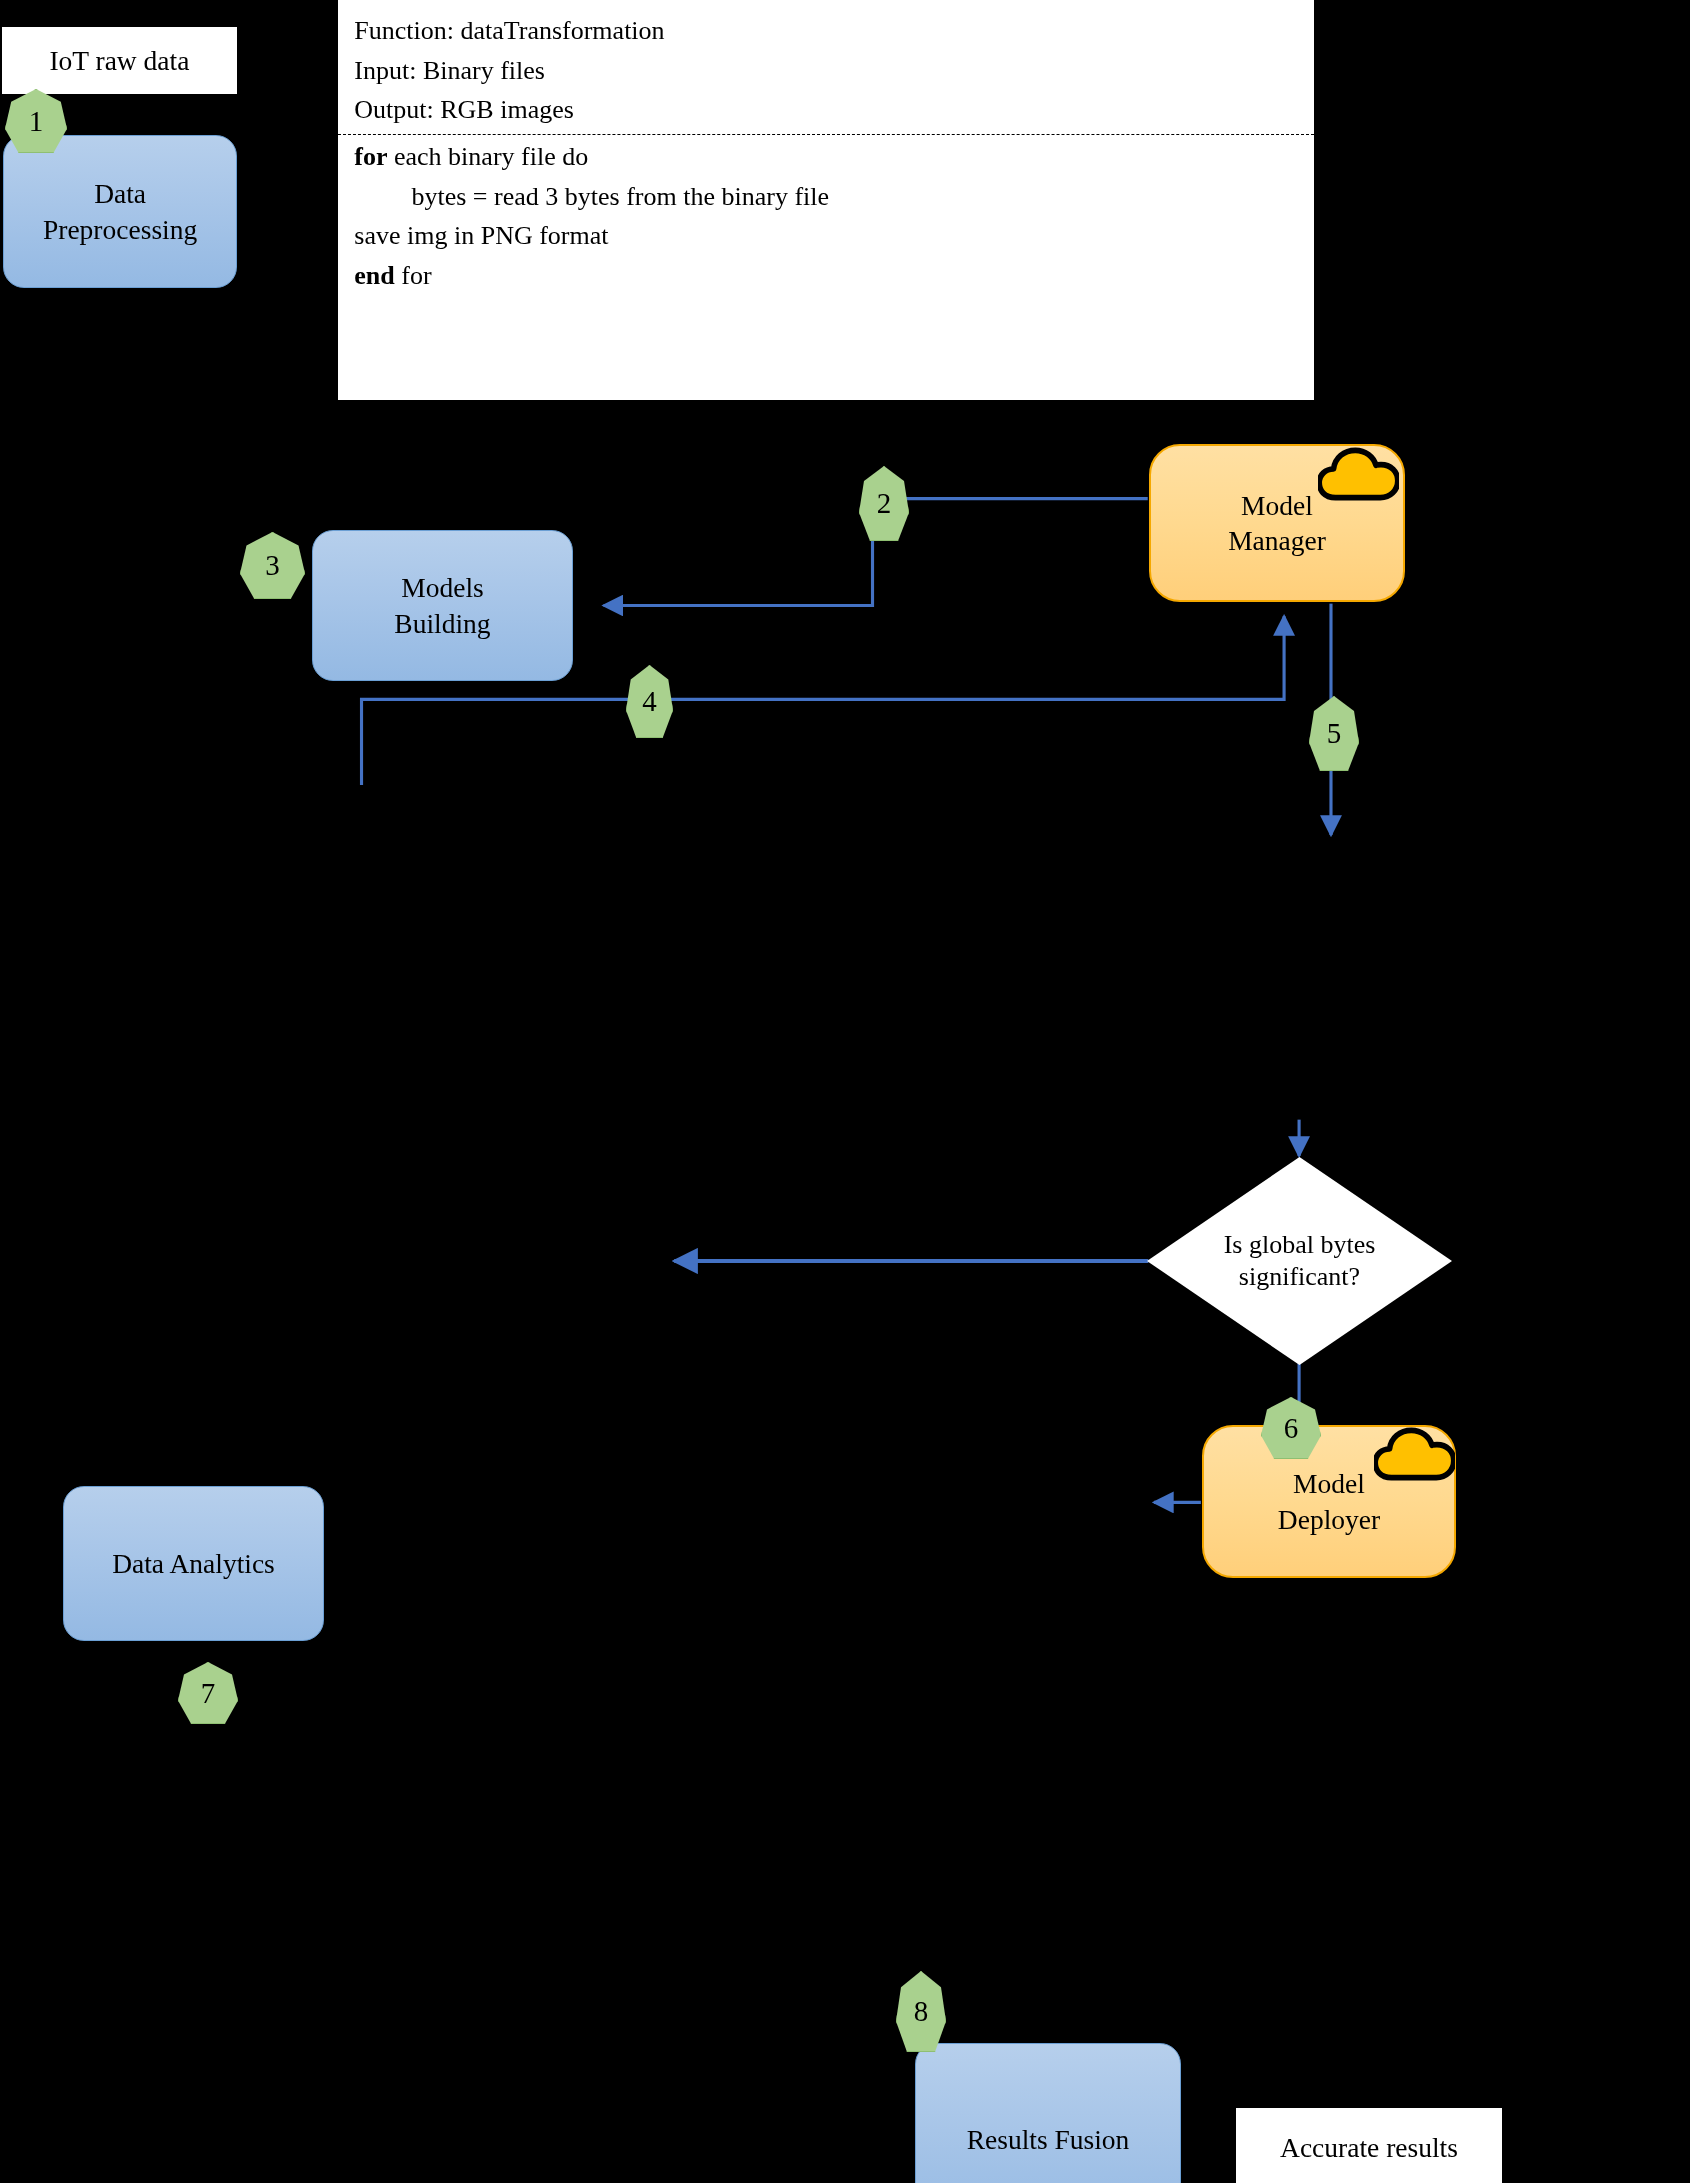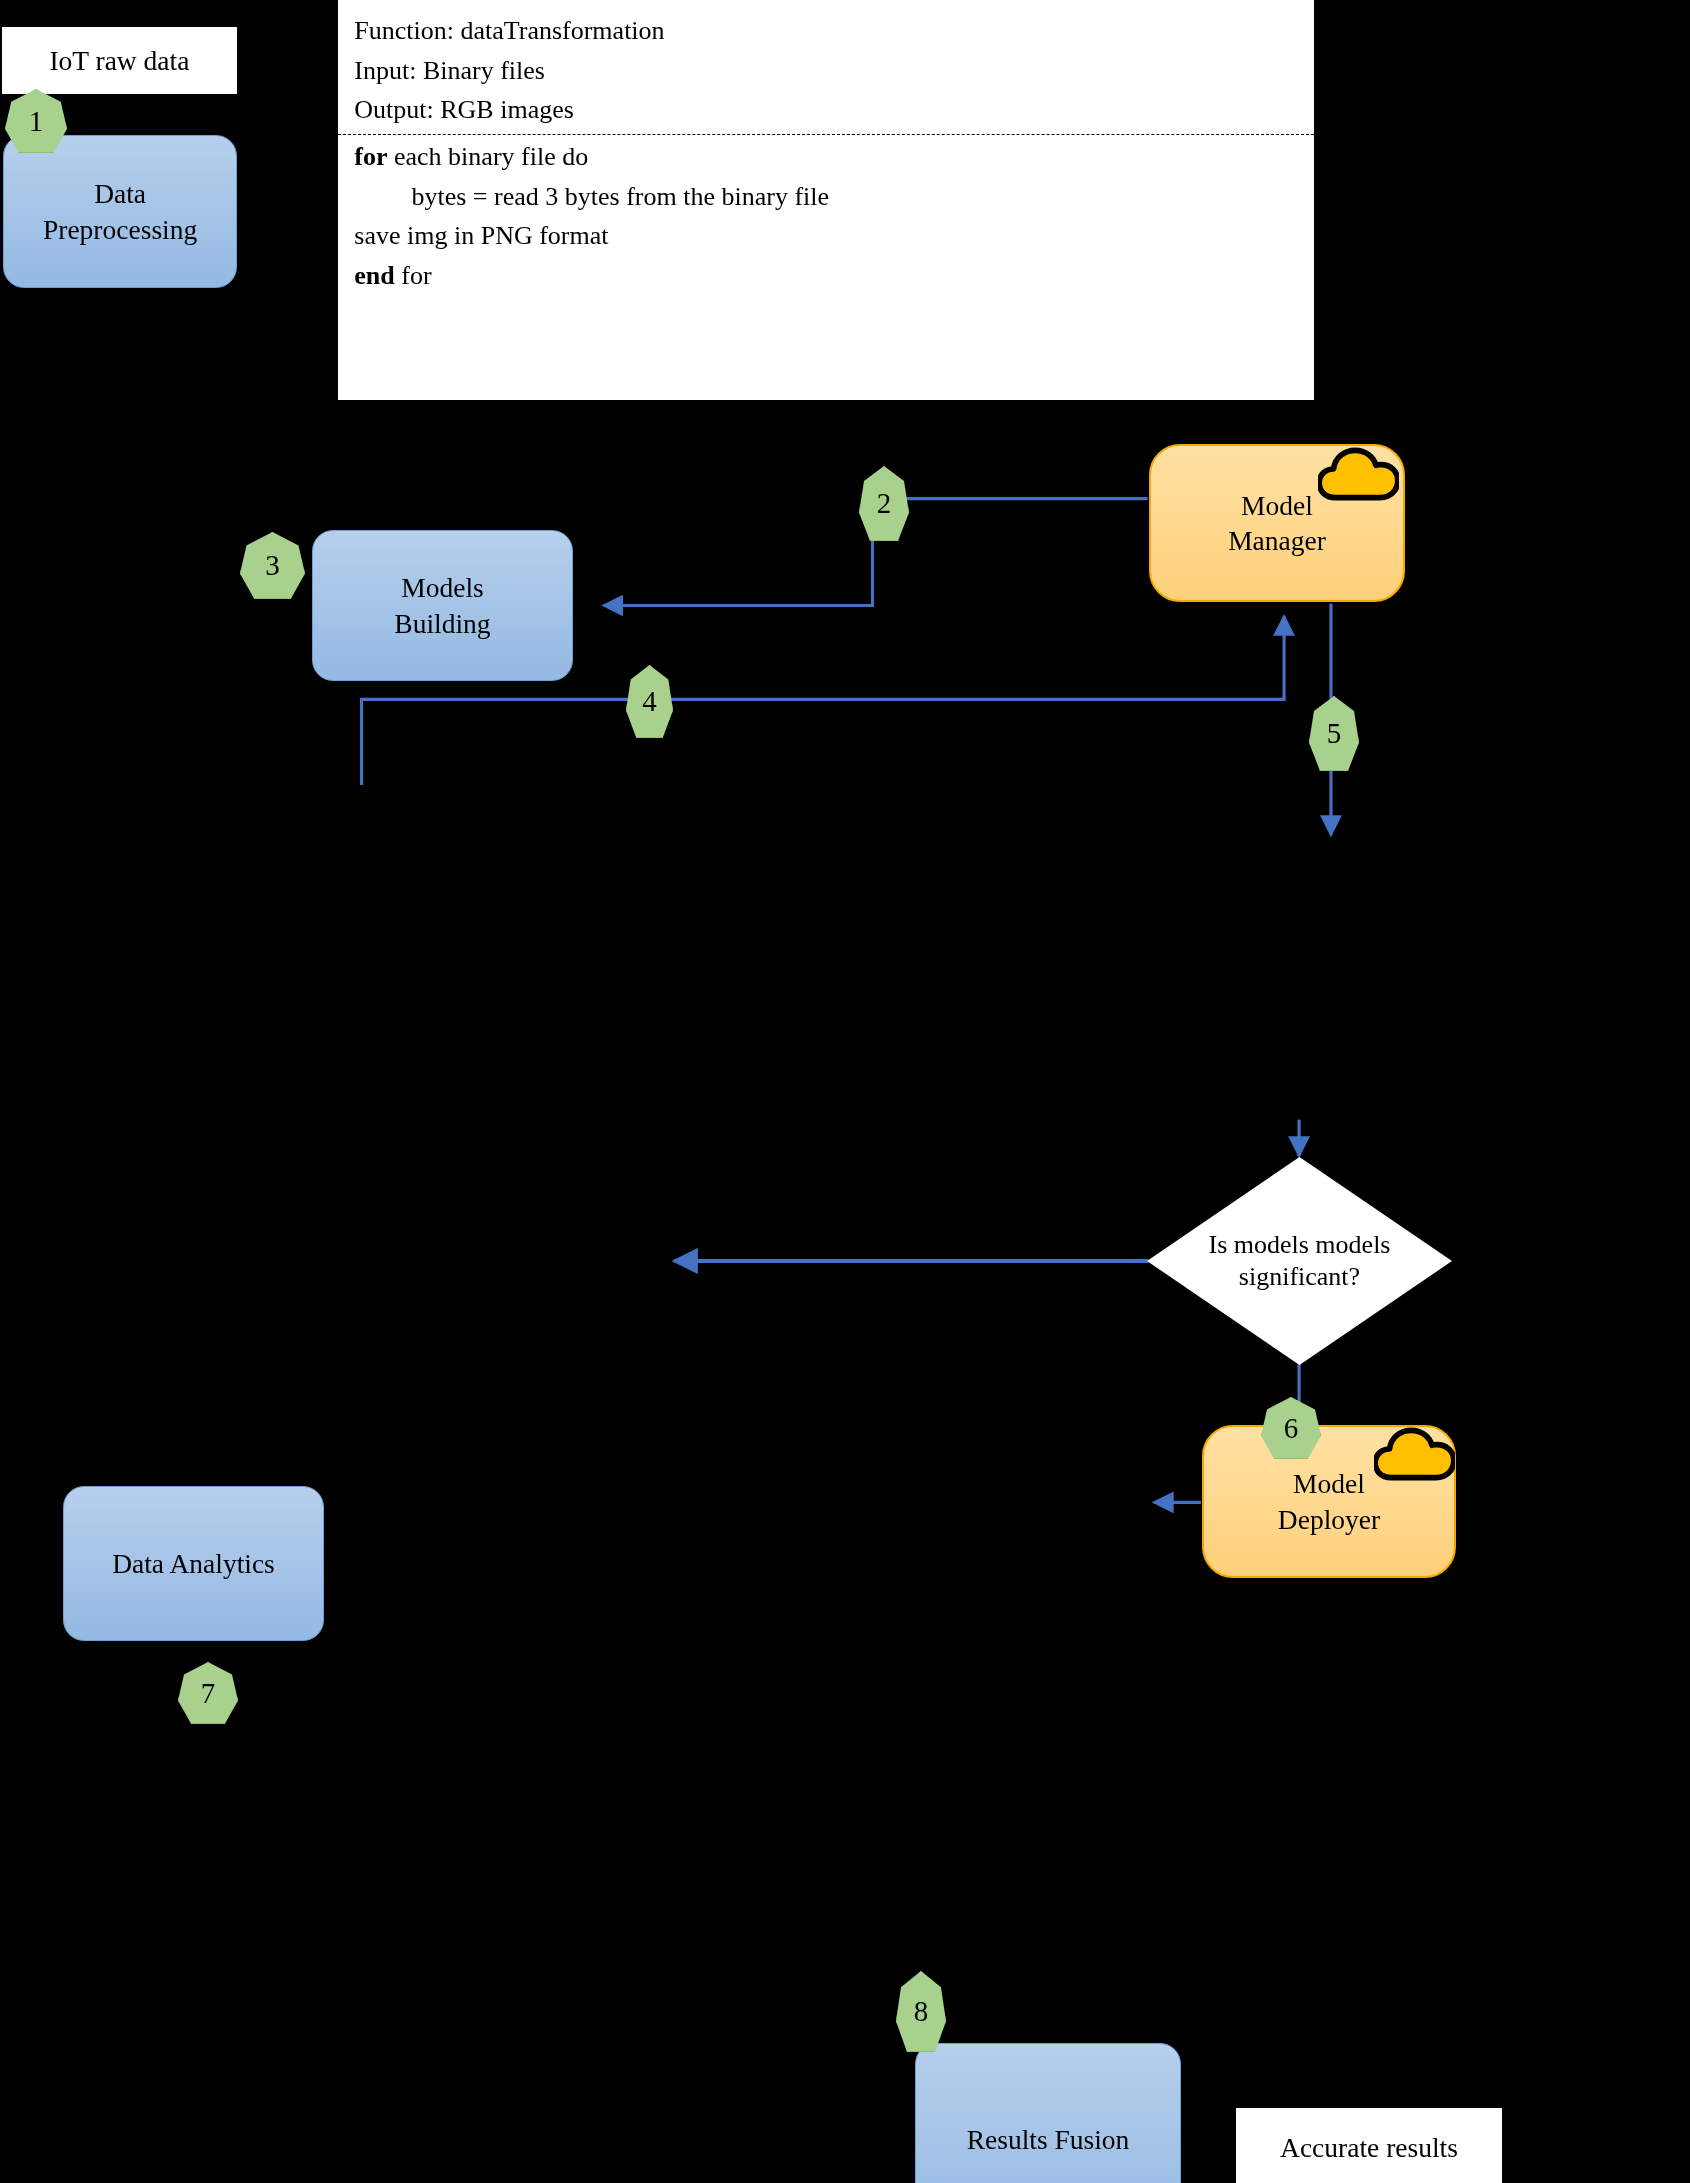--- a/index.html
+++ b/index.html
@@ -179,21 +179,21 @@
   <div class="badge" style="left:859px; top:466px; width:48px; height:73px; font-size:29px;">
     <span>2</span>
   </div>
   <div class="badge" style="left:1309px; top:696px; width:48px; height:73px; font-size:29px;">
     <span>5</span>
   </div>
 
   <div class="diamond-wrap" style="left:1147px; top:1157px; width:305px; height:208px;">
     <div class="diamond-shape"></div>
     <div class="diamond-label" style="font-size:26px;">
-      <span style="white-space:pre-line;">Is models models
+      <span style="white-space:pre-line;">Is global bytes
 significant?</span>
     </div>
   </div>
 
   <div class="node rounded-orange" style="left:1202px; top:1425px; width:254px; height:153px; font-size:27.5px;">
     <span style="white-space:pre-line;">Model
 Deployer</span>
     <svg class="cloud-icon" style="right:-1.3px; top:-2.5px;" width="81" height="58" viewBox="0 0 130 92">
       <path d="M28 84 C10 84 2 72 2 60 C2 47 12 38 25 38 C27 20 42 8 60 8
                C76 8 89 18 93 32 C95 31 98 31 101 31 C117 31 128 42 128 57

